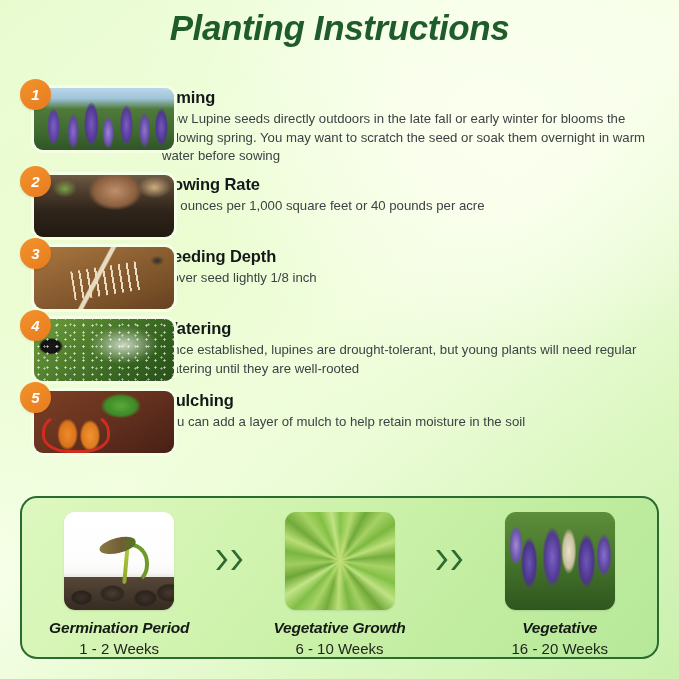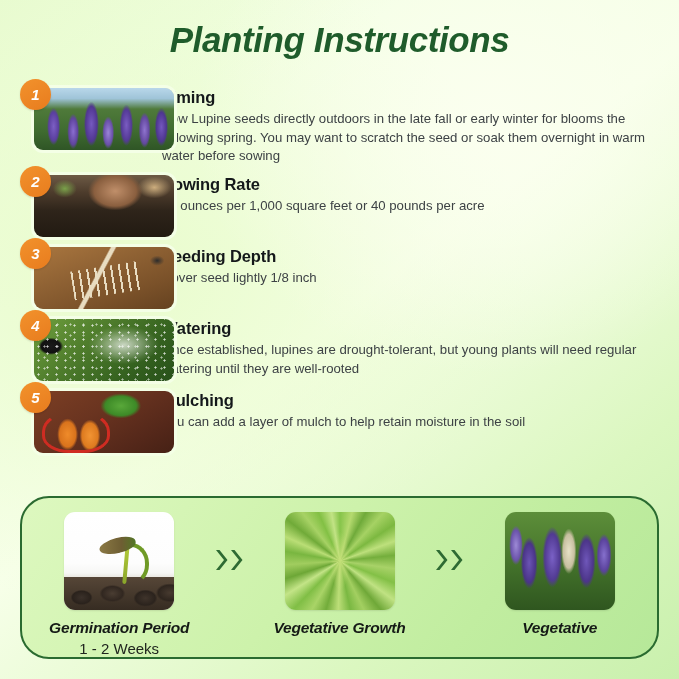--- a/index.html
+++ b/index.html
@@ -20,21 +20,21 @@
     background:
       radial-gradient(ellipse 70% 60% at 72% 18%, #fbffef 0%, rgba(251,255,239,0) 62%),
       radial-gradient(ellipse 85% 70% at 18% 40%, #e9fccd 0%, rgba(233,252,205,0) 70%),
       linear-gradient(142deg, #e8fbd0 0%, #f3ffe4 26%, #f7ffe9 48%, #dbf7c0 78%, #c9f0ad 100%);
     overflow: hidden;
   }
 
   
   .title {
     position: absolute;
-    top: 20px;
+    top: 8px;
     left: 0;
     width: 679px;
     text-align: center;
     font-size: 35px;
     font-weight: bold;
     font-style: italic;
     letter-spacing: -0.4px;
     color: #1f5c2b;
   }
 
@@ -191,21 +191,21 @@
 
   
   .timeline {
     position: absolute;
     left: 20px;
     top: 496px;
     width: 639px;
     height: 163px;
     box-sizing: border-box;
     border: 2px solid #2a6b30;
-    border-radius: 29px;
+    border-radius: 17px;
     background: linear-gradient(128deg, #ddf8bf 0%, #cdf2ab 45%, #c1edA0 72%, #b6e899 100%);
     display: flex;
     align-items: flex-start;
     padding: 14px 12px 0 12px;
   }
   .stage {
     width: 178px;
     text-align: center;
   }
   .stage-img {
@@ -416,30 +416,32 @@
           <polygon points="1,2 4.5,2 12.5,12 4.5,22 1,22 9,12" fill="#2e6b33"></polygon>
         </svg>
       <svg class="chev" viewBox="0 0 14 24" aria-hidden="true">
           <polygon points="1,2 4.5,2 12.5,12 4.5,22 1,22 9,12" fill="#2e6b33"></polygon>
         </svg>
     </div>
 
     <div class="stage">
       <div class="stage-img art-leaves"></div>
       <div class="stage-name">Vegetative Growth</div>
+      <div class="stage-dur">6 - 10 Weeks</div>
     </div>
 
     <div class="arrow">
       <svg class="chev" viewBox="0 0 14 24" aria-hidden="true">
           <polygon points="1,2 4.5,2 12.5,12 4.5,22 1,22 9,12" fill="#2e6b33"></polygon>
         </svg>
       <svg class="chev" viewBox="0 0 14 24" aria-hidden="true">
           <polygon points="1,2 4.5,2 12.5,12 4.5,22 1,22 9,12" fill="#2e6b33"></polygon>
         </svg>
     </div>
 
     <div class="stage">
       <div class="stage-img art-flowers"></div>
       <div class="stage-name">Vegetative</div>
+      <div class="stage-dur">16 - 20 Weeks</div>
     </div>
 
   </div>
 </div>
 
 </body></html>

